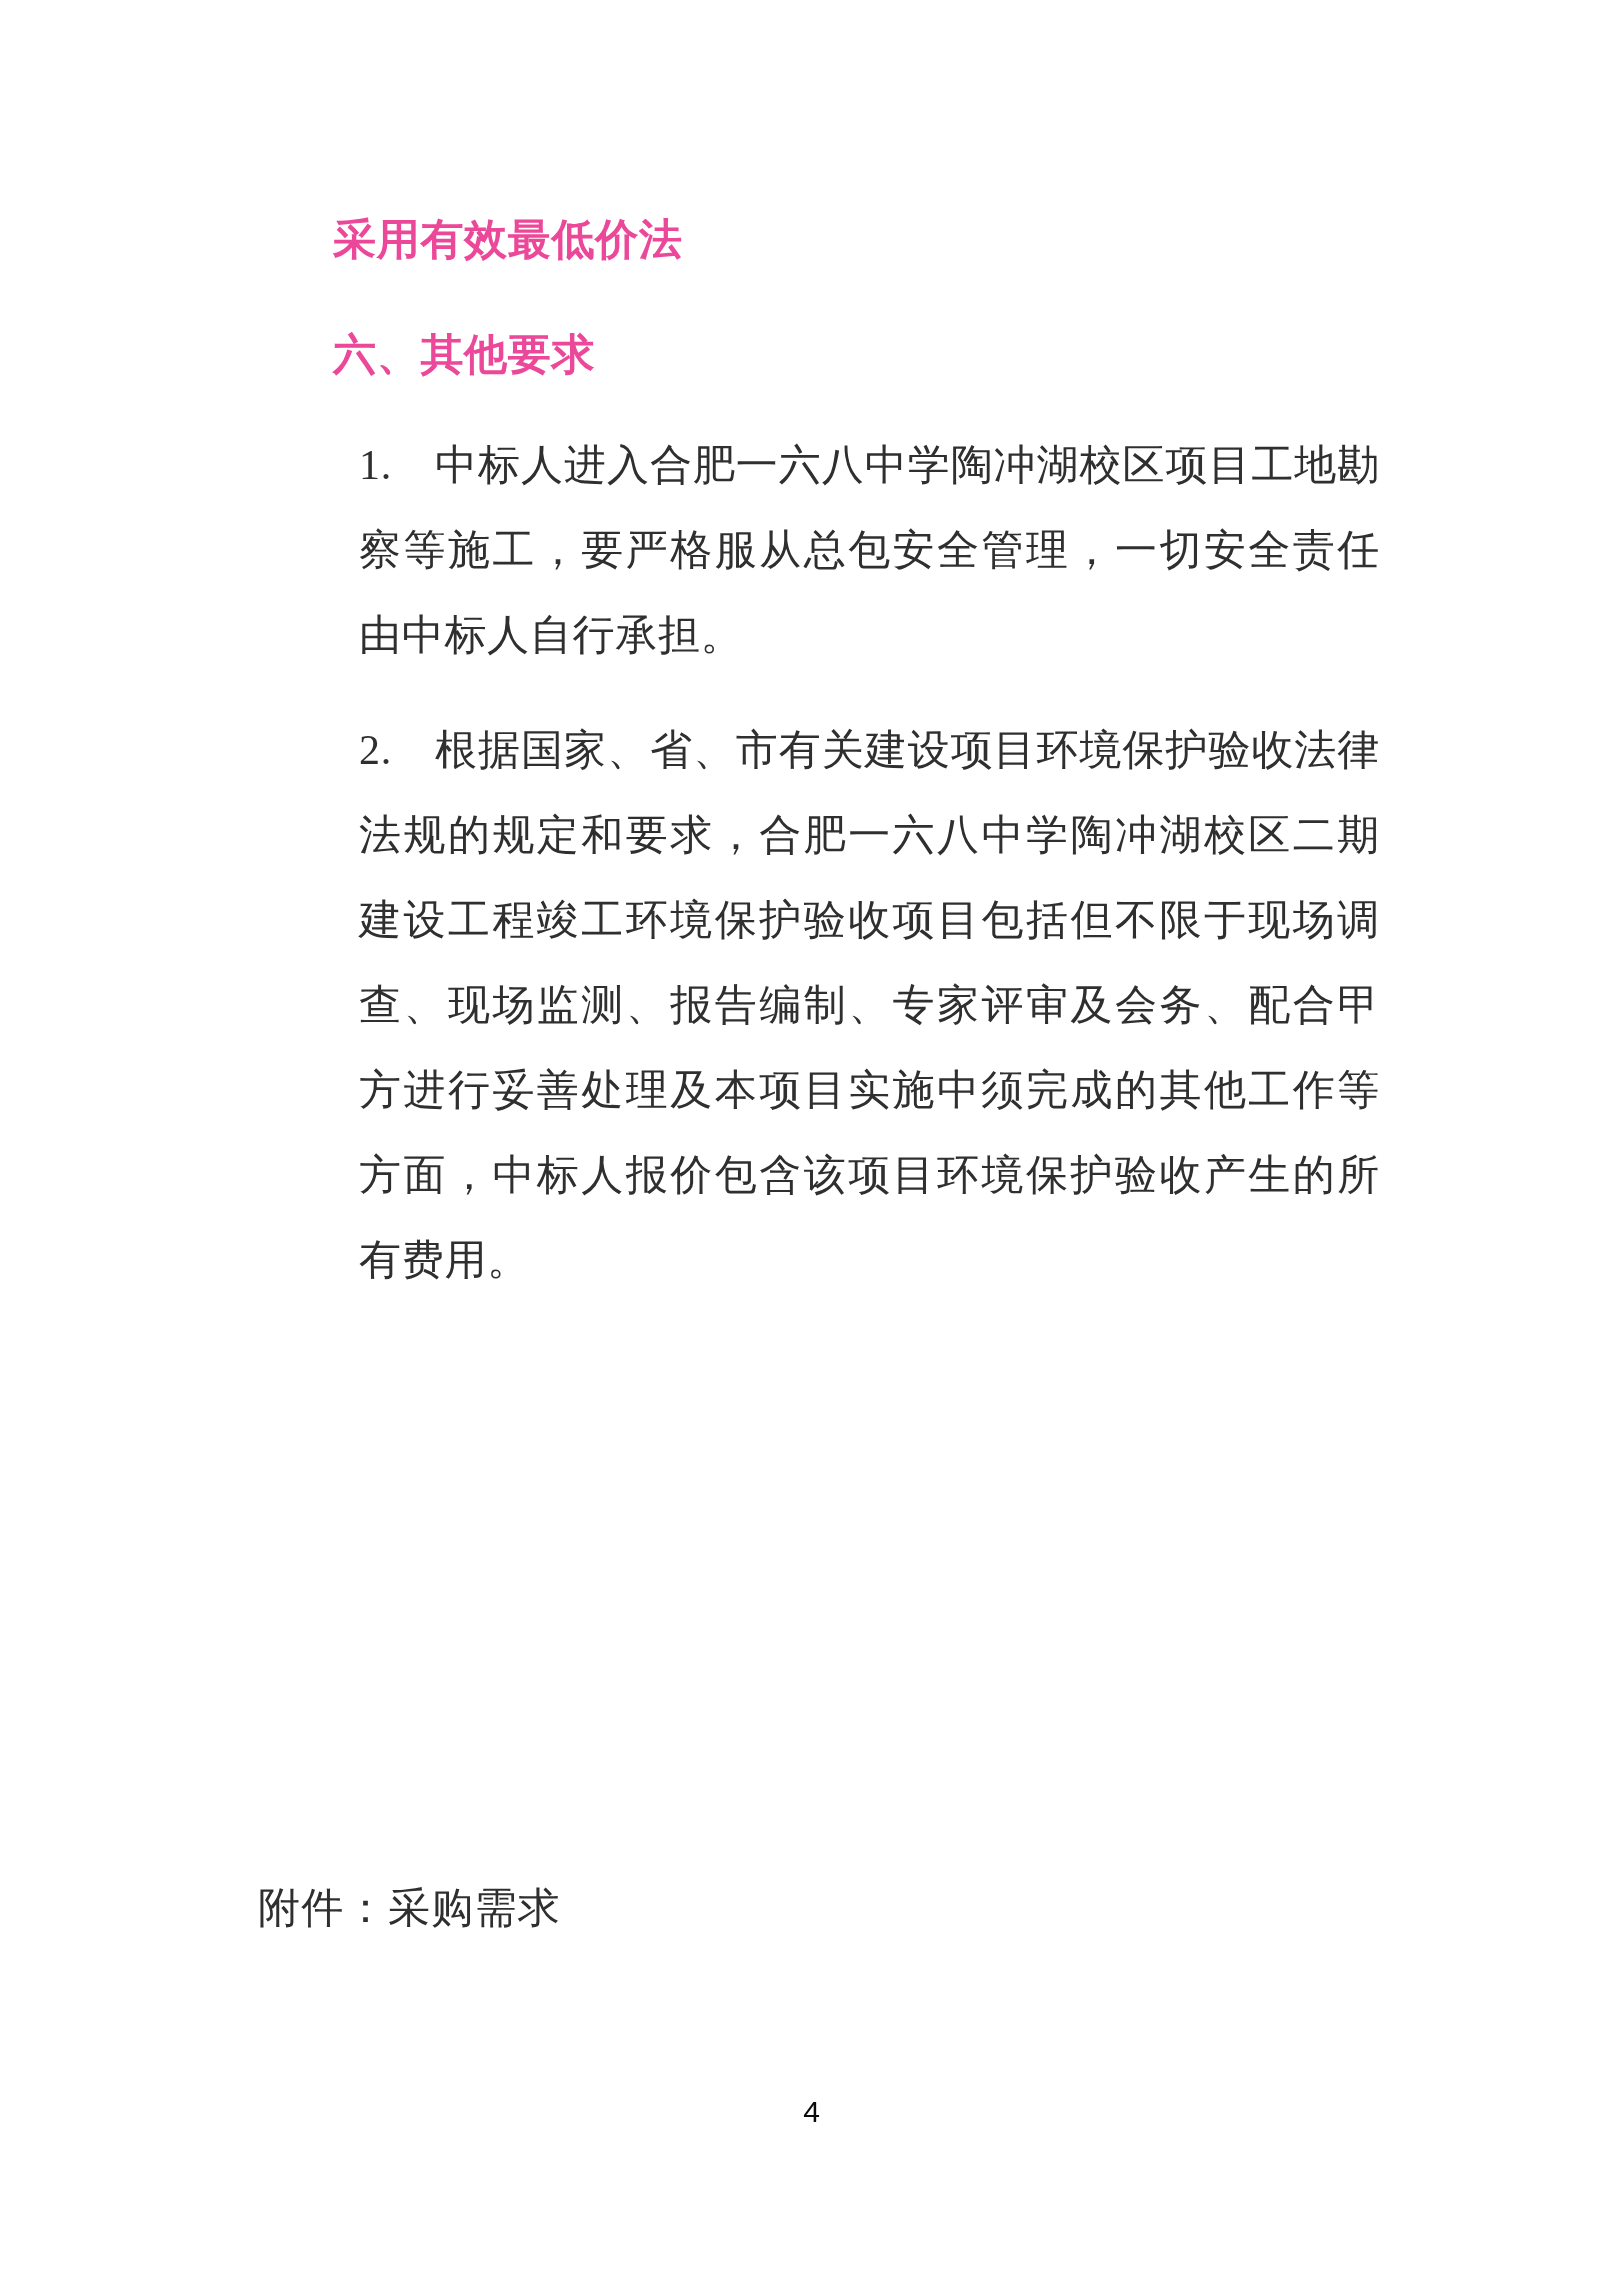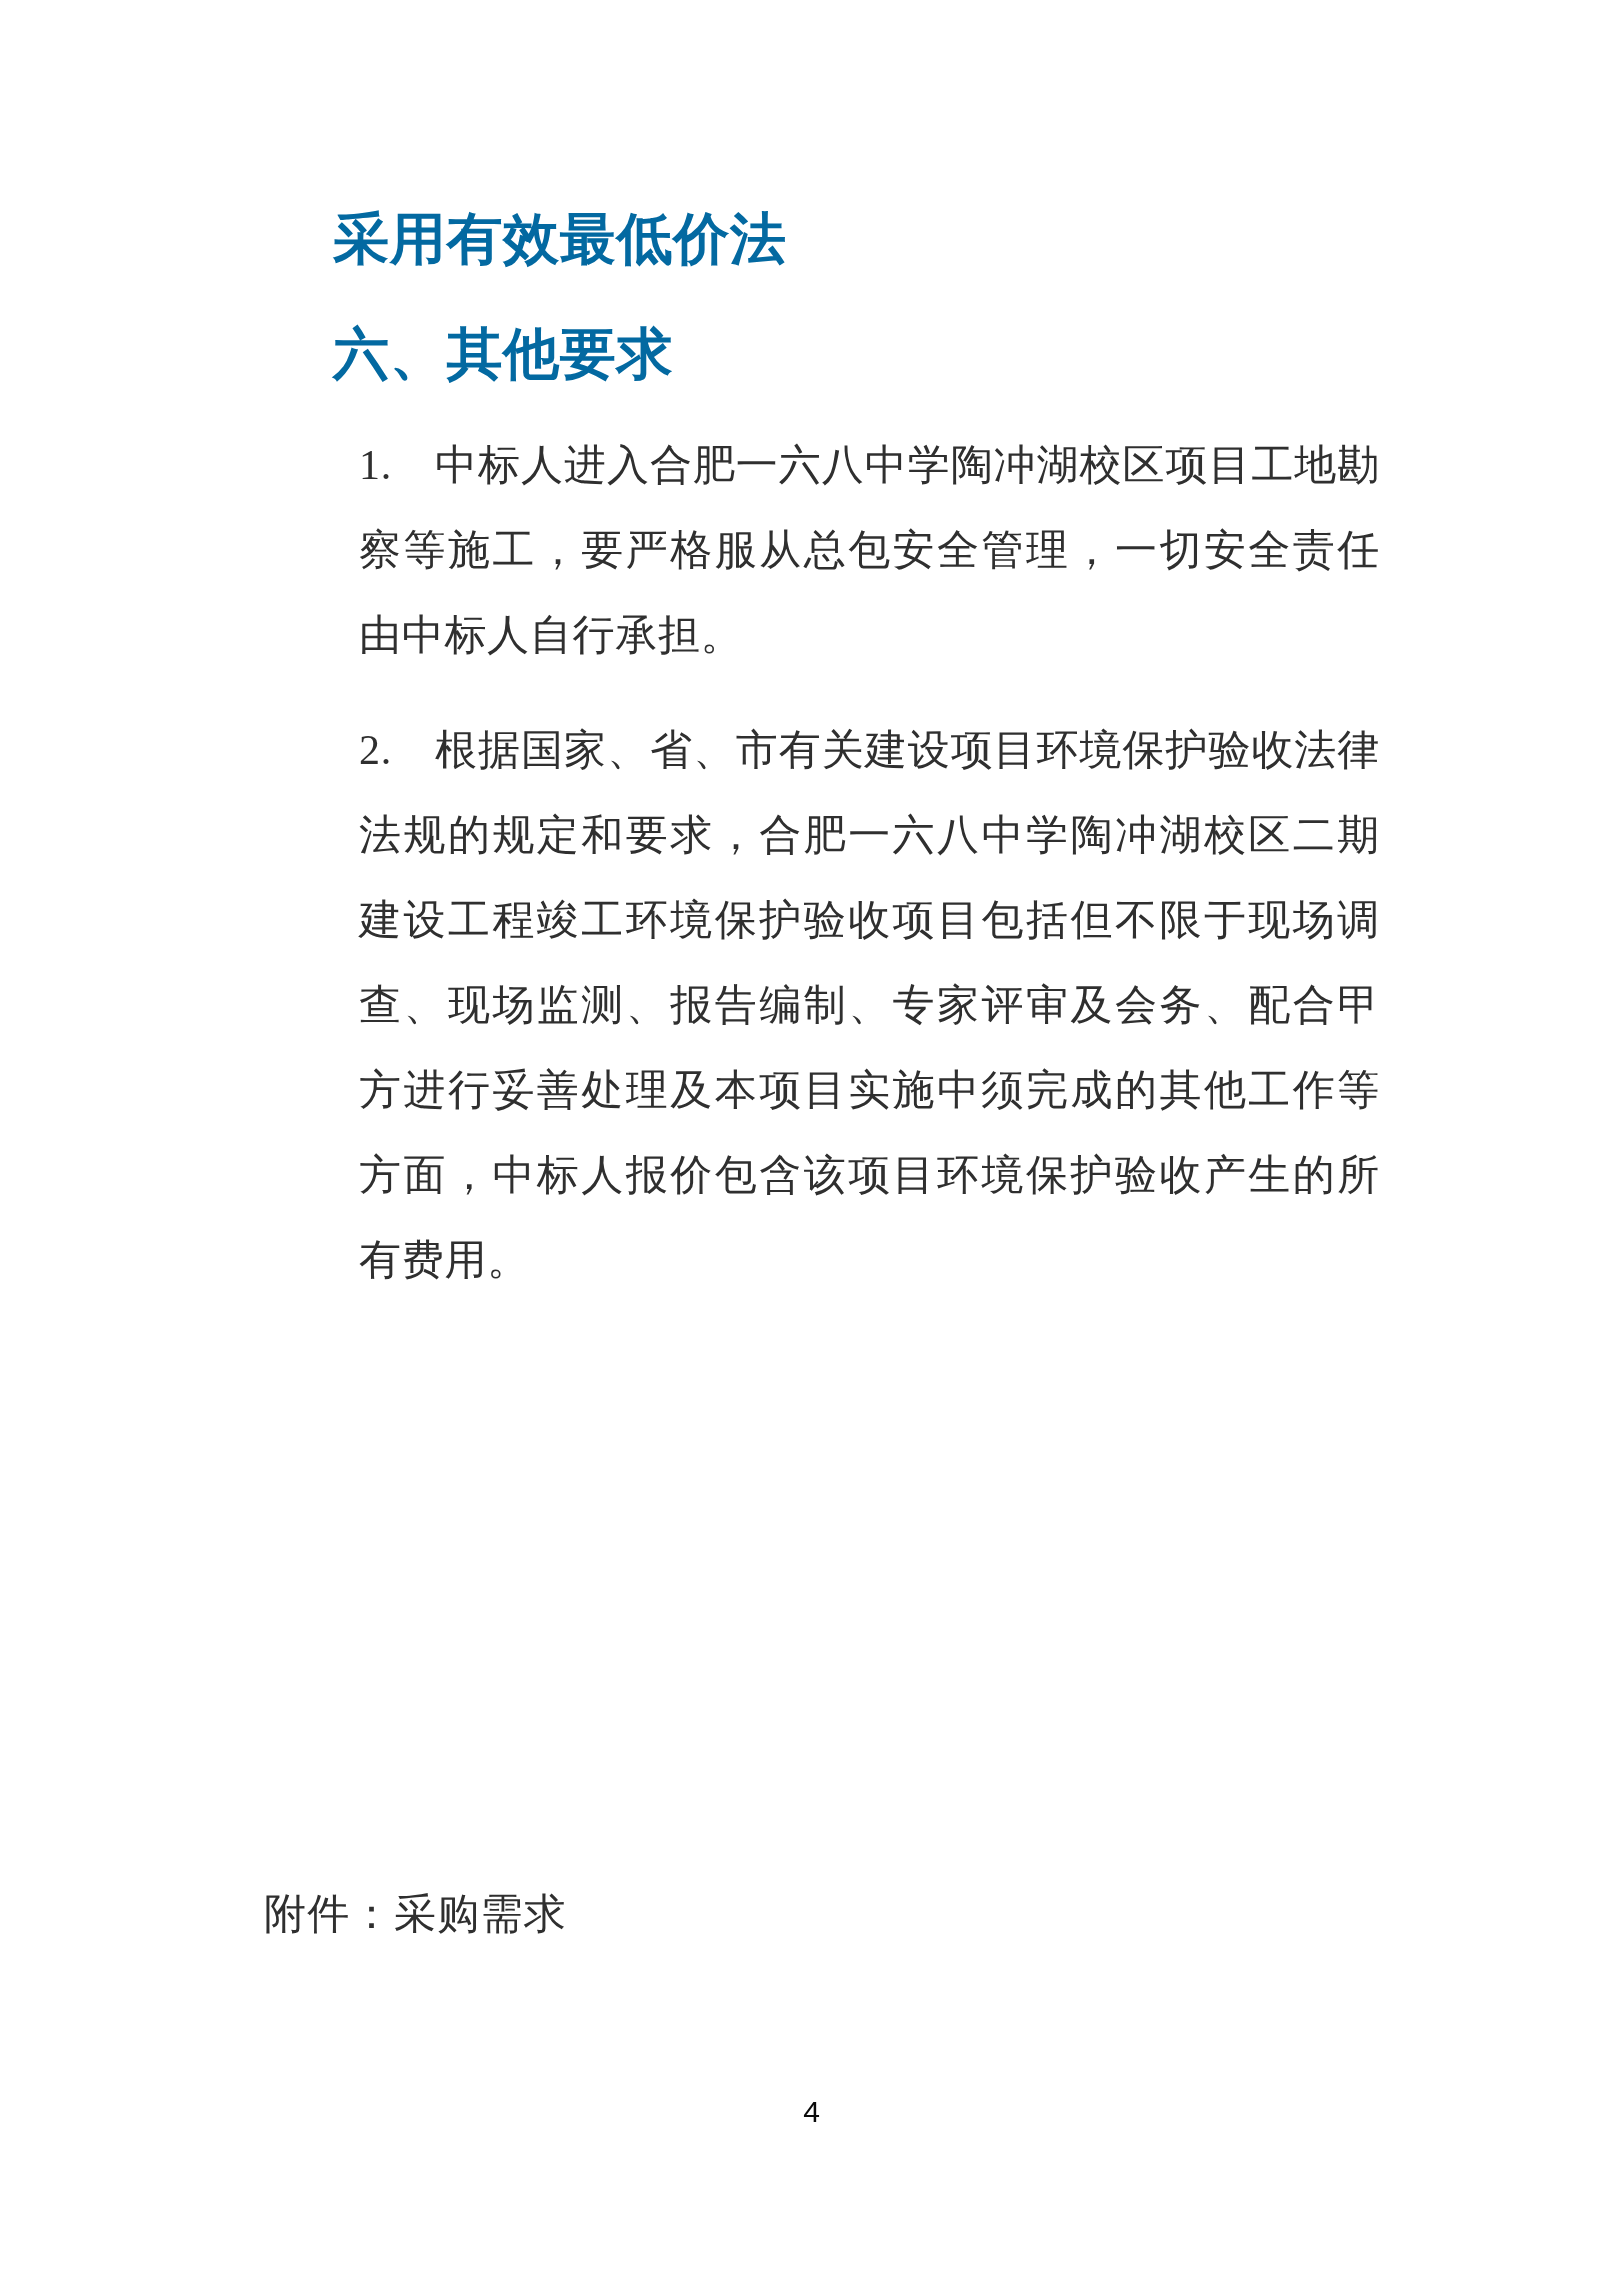--- a/index.html
+++ b/index.html
@@ -14,23 +14,23 @@
     background: #ffffff;
     overflow: hidden;
     font-family: "Liberation Serif", "DejaVu Serif", serif;
   }
   .heading {
     position: absolute;
     left: 333px;
     margin: 0;
     font-family: "Liberation Sans", "DejaVu Sans", sans-serif;
     font-weight: 700;
-    font-size: 56px;
+    font-size: 43px;
     line-height: 46px;
-    color: #0369a1;
+    color: #ec4899;
     letter-spacing: 0.7px;
     white-space: nowrap;
   }
   .heading-intro { top: 216px; }
   .heading-section { top: 331px; }
   .body-block {
     position: absolute;
     left: 359px;
     top: 423px;
     width: 1021px;
@@ -42,21 +42,21 @@
     line-height: 85px;
     color: #2f2f2f;
     text-align: justify;
     text-justify: inter-ideograph;
     letter-spacing: 0.7px;
   }
   .attachment-note {
     position: absolute;
     left: 250px;
     top: 1858px;
-    margin: 14px;
+    margin: 8px;
     font-family: "Liberation Serif", "DejaVu Serif", serif;
     font-size: 42px;
     line-height: 85px;
     color: #2f2f2f;
     letter-spacing: 1.3px;
     white-space: nowrap;
   }
   .page-number {
     position: absolute;
     left: 0;

